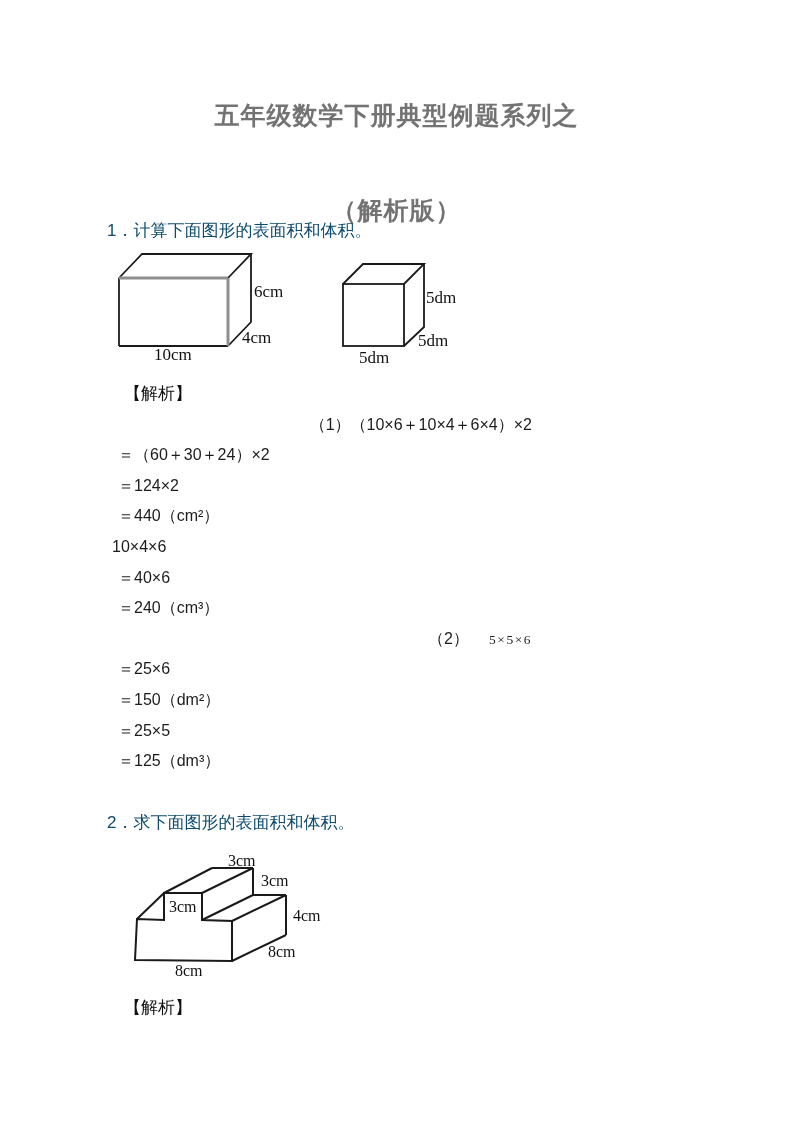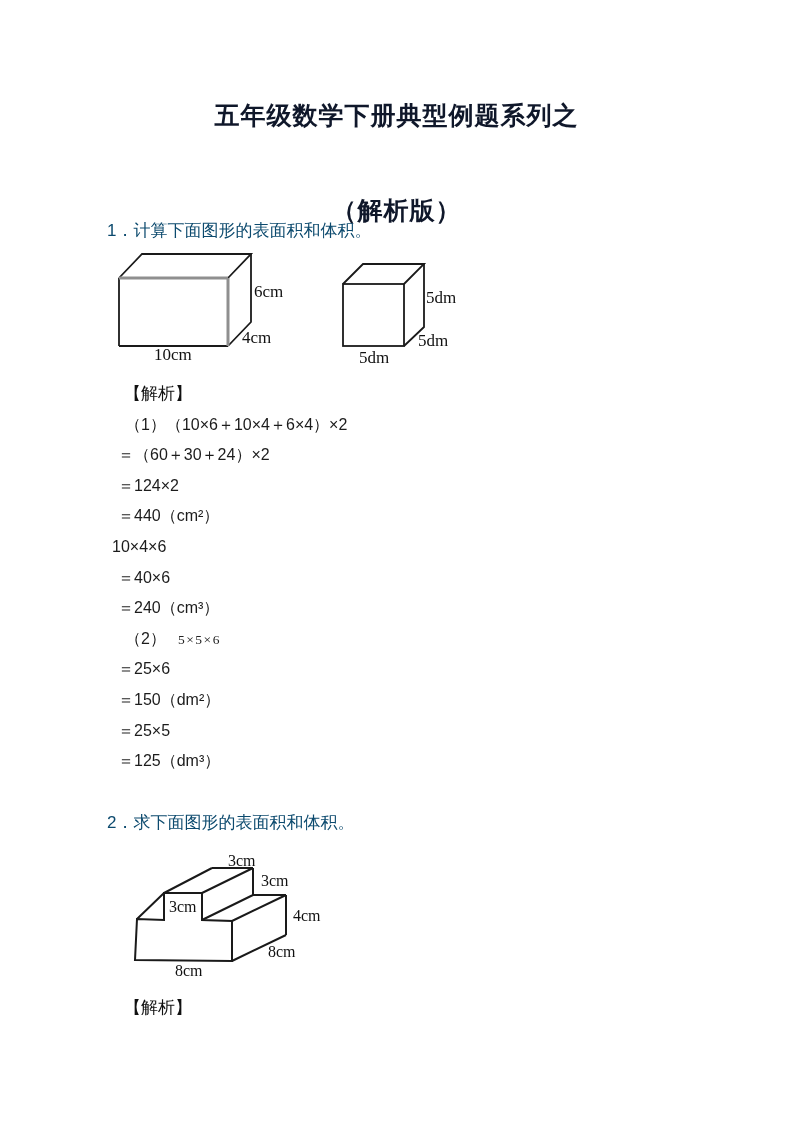--- a/index.html
+++ b/index.html
@@ -9,21 +9,21 @@
     margin:0 auto;
     background:#ffffff;
     font-family:"Liberation Sans","DejaVu Sans",sans-serif;
     color:#1a1a1a;
     overflow:hidden;
   }
   .title-line{
     position:absolute;left:0;width:100%;
     text-align:center;font-weight:bold;
     font-size:25px;line-height:30px;
-    letter-spacing:1px;color:#0f172a;
+    letter-spacing:1px;color:#737373;
   }
   .t1{top:100px}
   .t2{top:144px}
   .t3{top:195px}
   .statement{
     position:absolute;left:107px;
     font-size:17px;line-height:24px;color:#0c4a6e;
   }
   .s1{top:219px}
   .s2{top:811px}
@@ -43,27 +43,27 @@
   .small-dim{font-size:14px;}
   .calc-block{
     position:absolute;left:112px;top:379px;width:420px;
   }
   .cl{
     height:30.6px;line-height:30.6px;
     font-size:16px;color:#1c1c1c;white-space:pre;
   }
   .cl.header{font-size:17px;padding-left:12px;color:#111;}
   .indent-eq{padding-left:6px;}
-  .indent-paren{padding-left:13px;}
+  .indent-paren{padding-left:13px;text-align:right;}
   .indent-small{padding-left:10px;}
   .formula-small{
     font-family:"Liberation Serif","DejaVu Serif",serif;
     font-size:13.5px;letter-spacing:1.5px;color:#222;
   }
-  span.formula-small{margin-left:12px;}
+  span.formula-small{margin-left:20px;}
   .solution2-header{
     position:absolute;left:124px;top:996px;
     font-size:17px;line-height:24px;color:#111;
   }
 </style>
 </head>
 <body>
 
 <div class="page">
 

